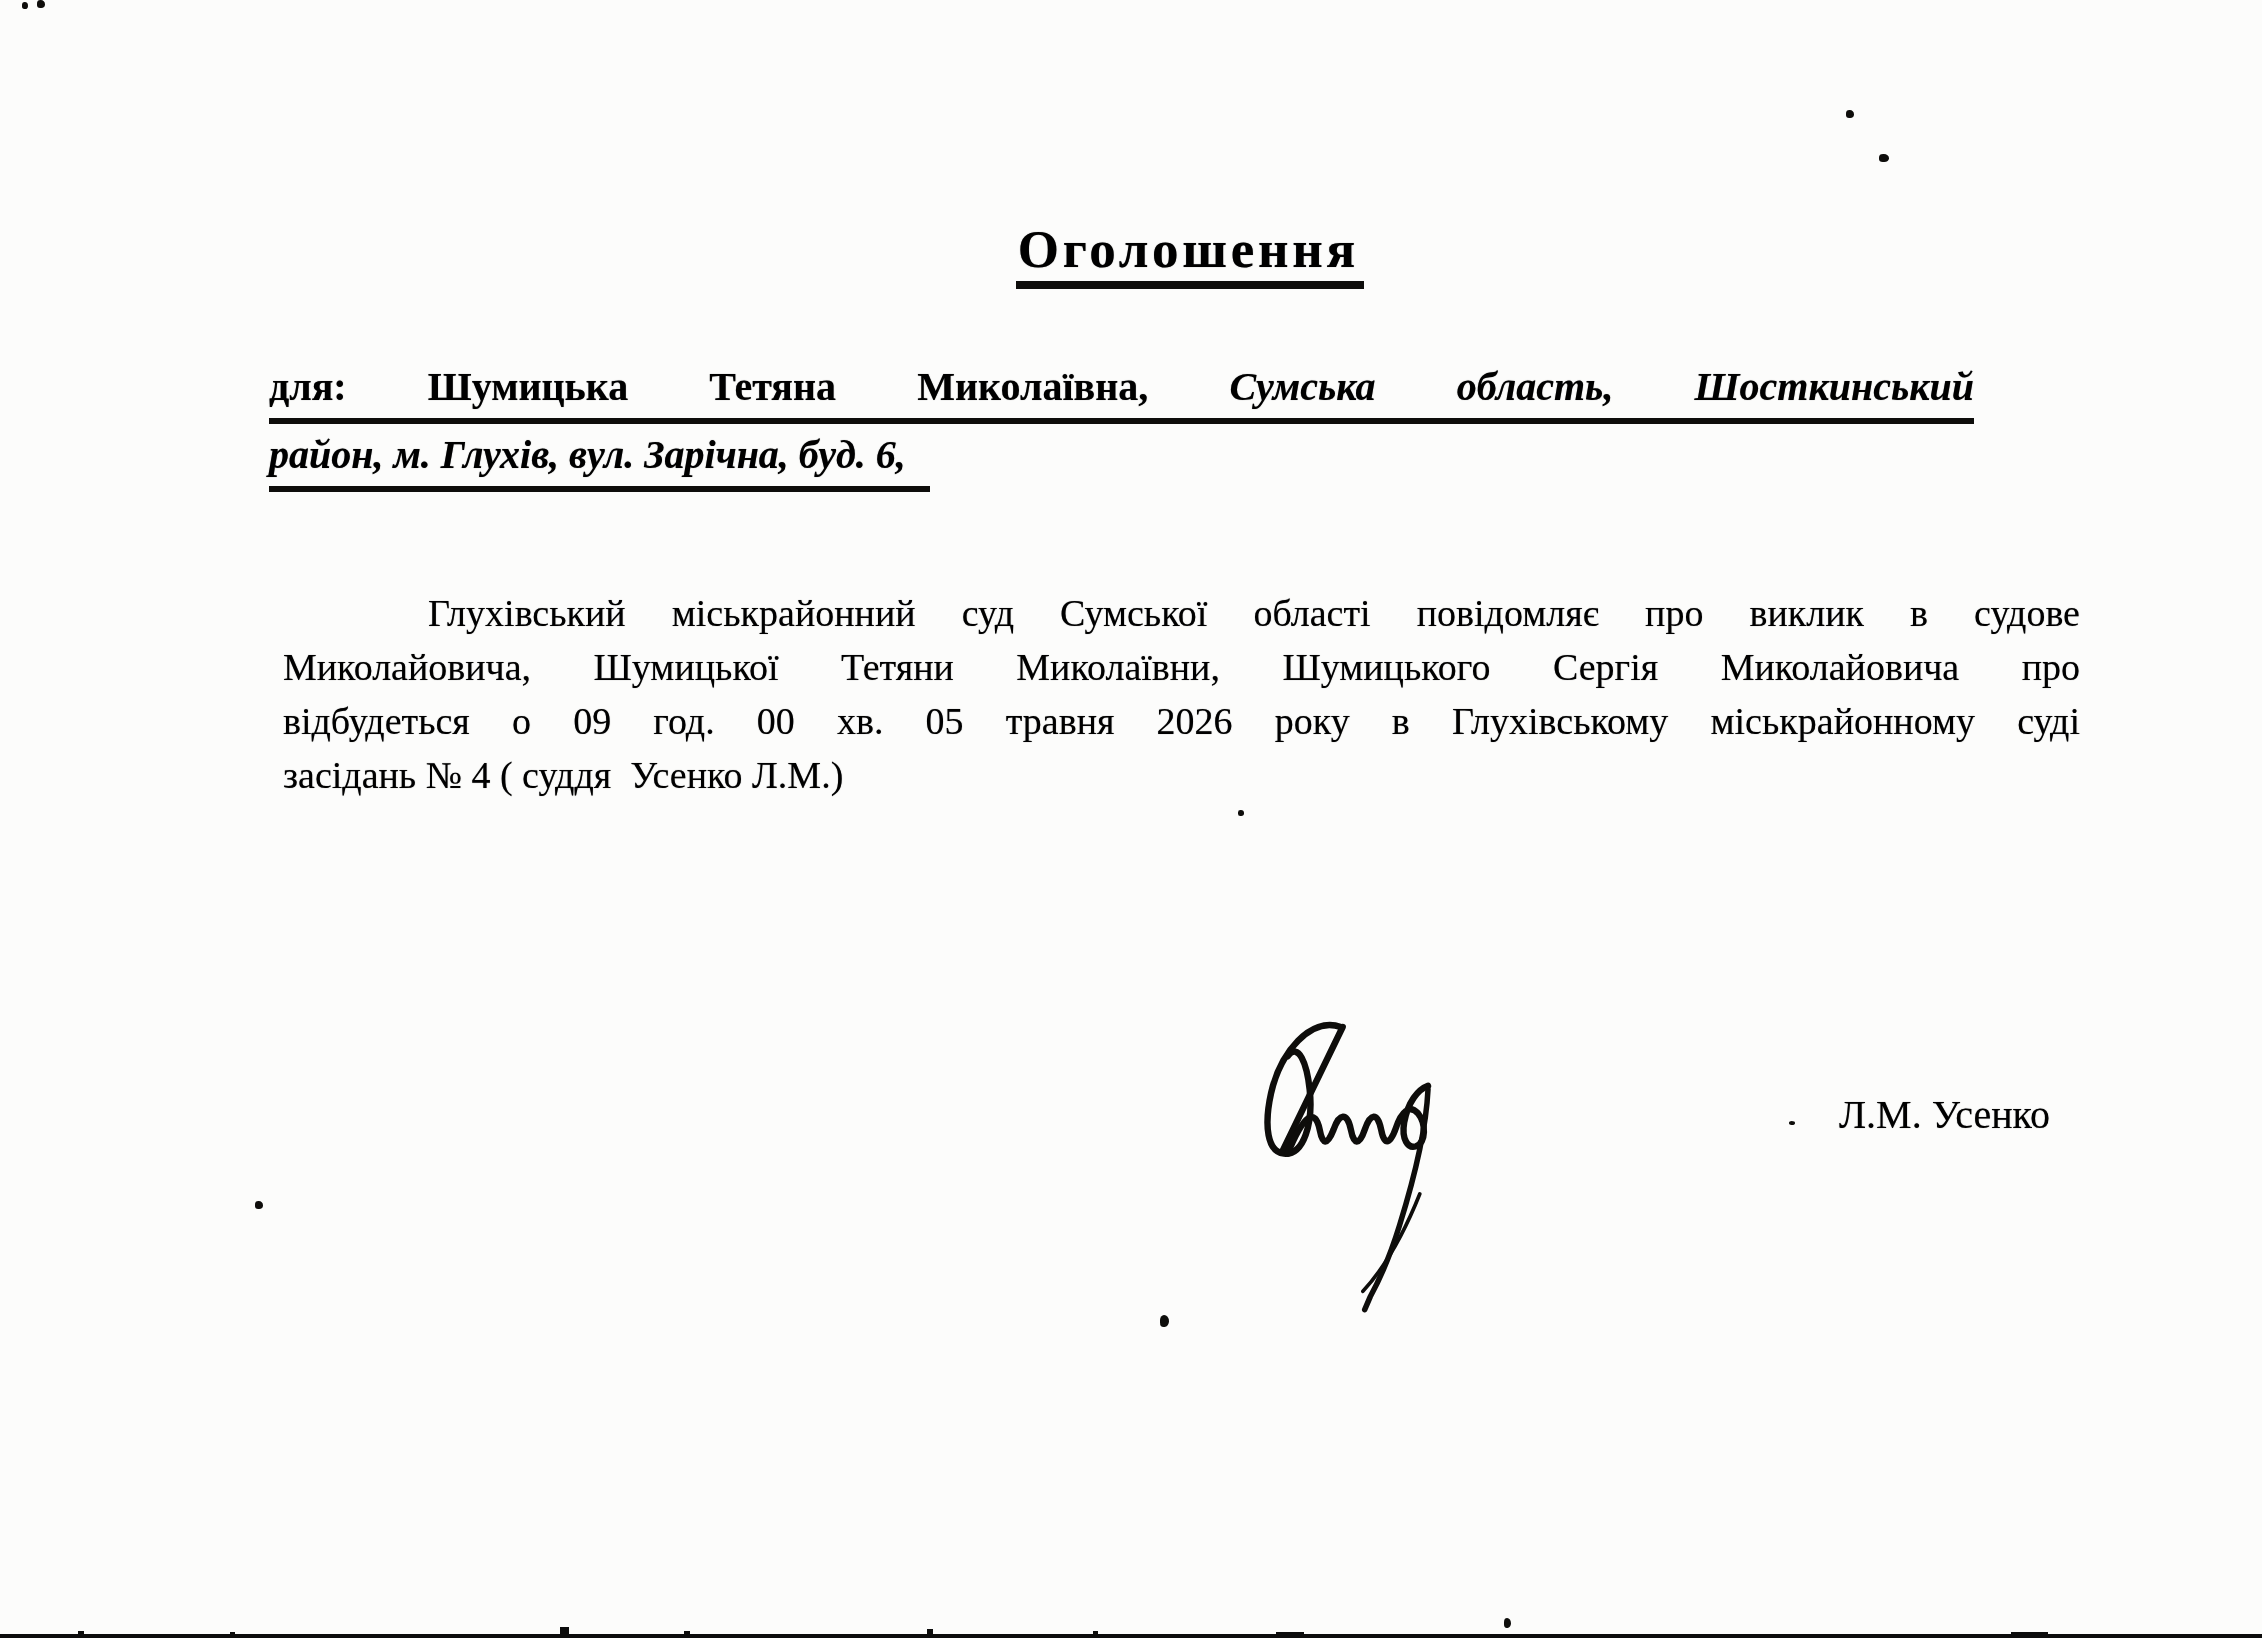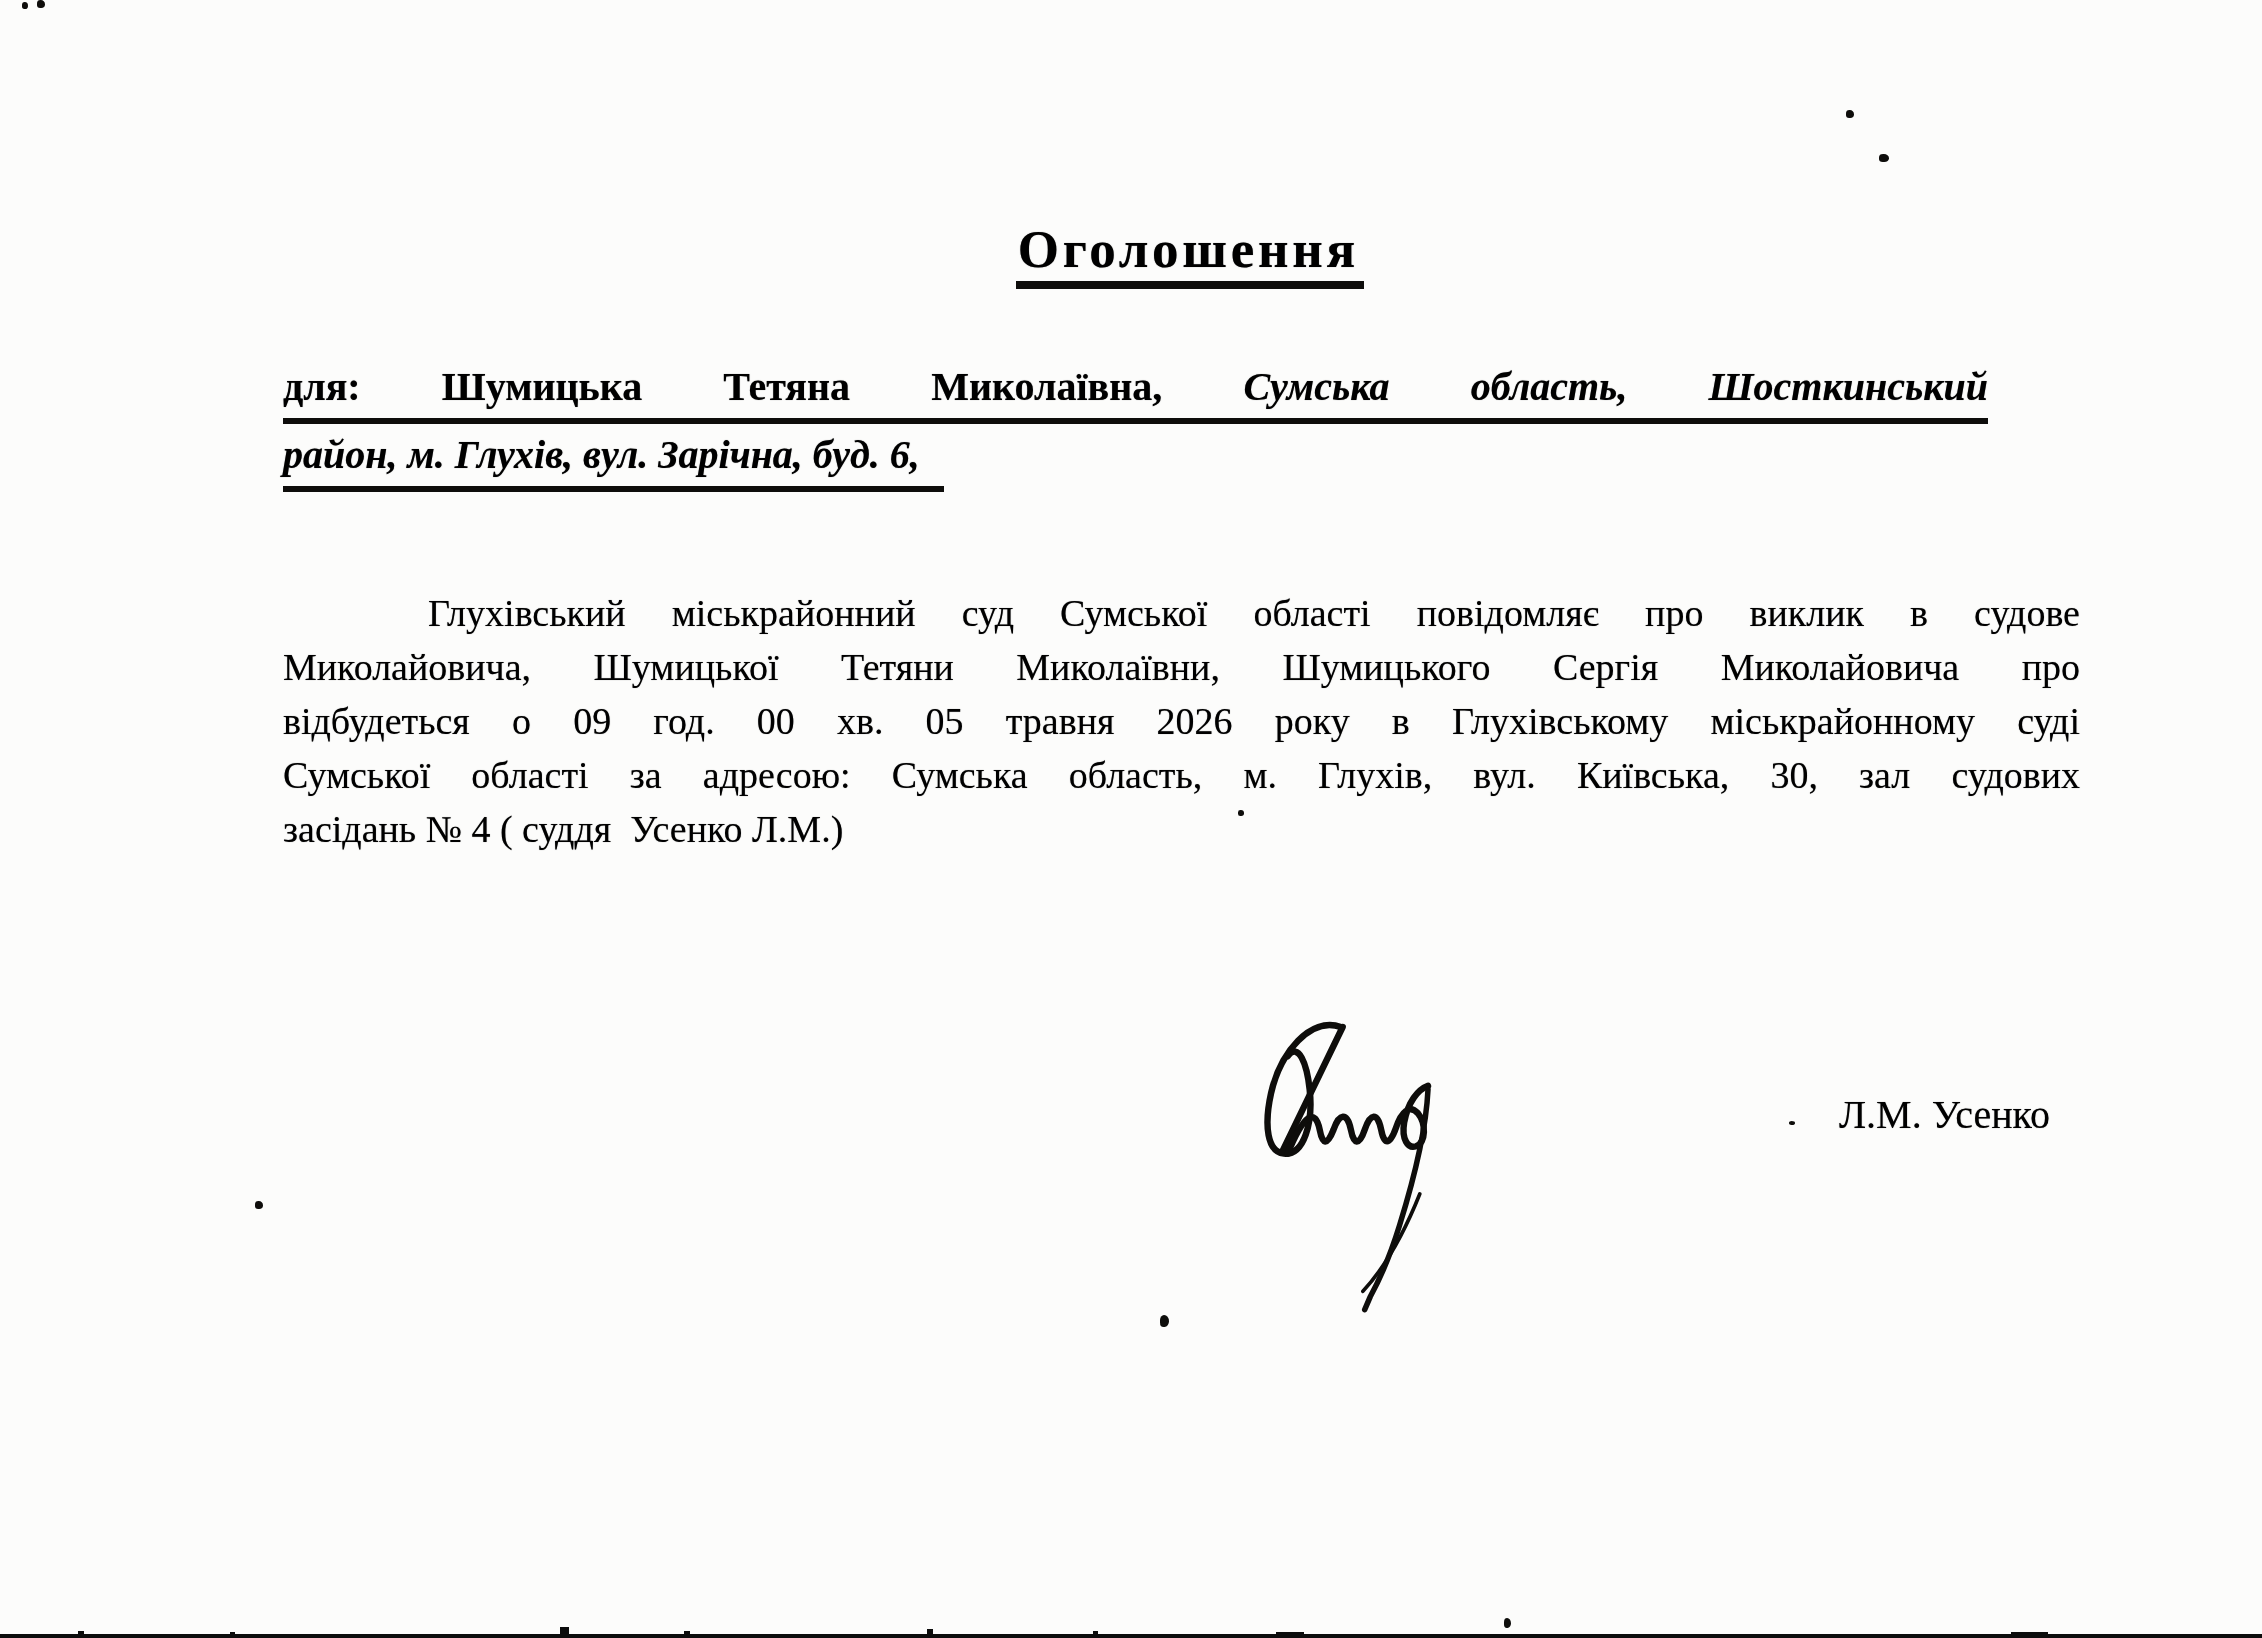--- a/index.html
+++ b/index.html
@@ -15,21 +15,21 @@
   
   .title{
     position:absolute;left:1016px;top:220px;
     font-size:53px;line-height:59px;font-weight:bold;
     letter-spacing:3.7px;
     border-bottom:8.3px solid #0e0d0b;
     padding:0 5.5px 1.8px 1.8px;
     white-space:pre;
   }
   
-  .addressee{position:absolute;left:283px;top:356px;width:1708px;}
+  .addressee{position:absolute;left:269px;top:356px;width:1708px;}
   .addr-line-a{
     width:1705px;
     font-size:40px;line-height:62px;font-weight:bold;
     text-align:justify;text-align-last:justify;
     border-bottom:6.4px solid #0e0d0b;
     white-space:nowrap;
   }
   .addr-line-b{
     display:inline-block;
     font-size:40px;line-height:62px;font-weight:bold;font-style:italic;
@@ -77,21 +77,20 @@
 
   <div class="addressee">
     <div class="addr-line-a"><span>для:</span> <span>Шумицька Тетяна Миколаївна,</span> <span class="italic-part">Сумська область, Шосткинський</span></div>
     <div class="addr-line-b">район, м. Глухів, вул. Зарічна, буд. 6,</div>
   </div>
 
   <div class="body-par">
     <div class="bline indent">Глухівський міськрайонний суд Сумської області повідомляє про виклик в судове</div>
     <div class="bline">Миколайовича, Шумицької Тетяни Миколаївни, Шумицького Сергія Миколайовича про</div>
     <div class="bline">відбудеться о 09 год. 00 хв. 05 травня 2026 року в Глухівському міськрайонному суді</div>
-    <div class="bline">Сумської області за адресою: Сумська область, м. Глухів, вул. Київська, 30, зал судових</div>
     <div class="bline last">засідань № 4 ( суддя  Усенко Л.М.)</div>
   </div>
 
 
   <svg class="signature" viewBox="0 0 330 340" xmlns="http://www.w3.org/2000/svg">
     <path d="M88 12 C55 0, 22 40, 12 84 C4 120, 8 148, 26 150 C48 152, 58 116, 54 80 C51 52, 42 28, 30 44" fill="none" stroke="#0e0d0b" stroke-width="7" stroke-linecap="round" stroke-linejoin="round"></path>
     <path d="M24 148 L90 12" fill="none" stroke="#0e0d0b" stroke-width="7" stroke-linecap="round"></path>
     <path d="M30 150 C48 106, 60 100, 65 124 C68 140, 73 142, 80 124 C86 106, 95 104, 99 124 C102 140, 108 142, 114 124 C120 106, 128 104, 132 124 C135 140, 141 142, 148 122 C154 104, 163 96, 172 106 C181 117, 181 138, 170 142 C161 145, 154 134, 157 116 C161 94, 172 80, 183 76" fill="none" stroke="#0e0d0b" stroke-width="7" stroke-linecap="round" stroke-linejoin="round"></path>
     <path d="M183 80 C181 122, 167 180, 152 228 C144 254, 132 284, 120 306 L114 320" fill="none" stroke="#0e0d0b" stroke-width="6" stroke-linecap="round"></path>
     <path d="M174 194 C158 234, 138 272, 112 300" fill="none" stroke="#0e0d0b" stroke-width="4" stroke-linecap="round"></path>

